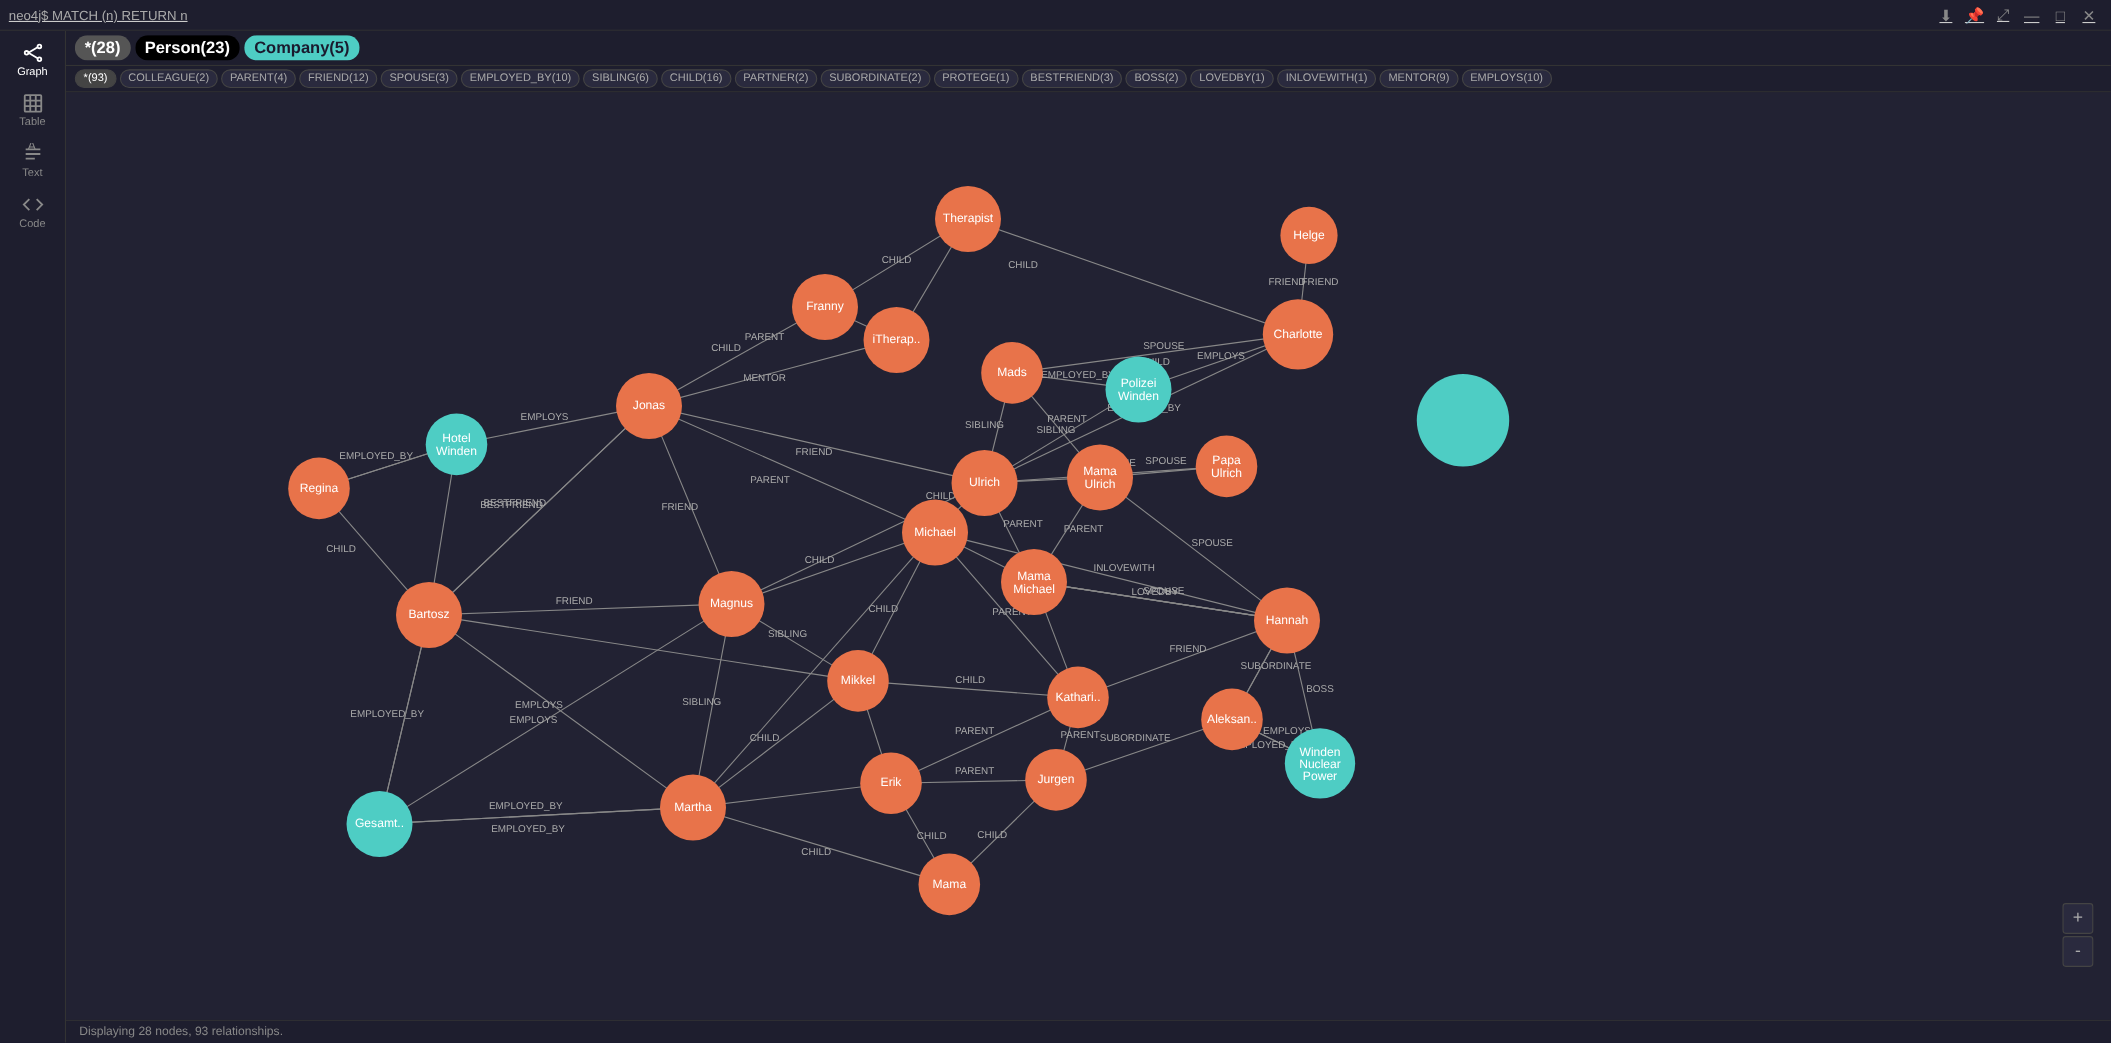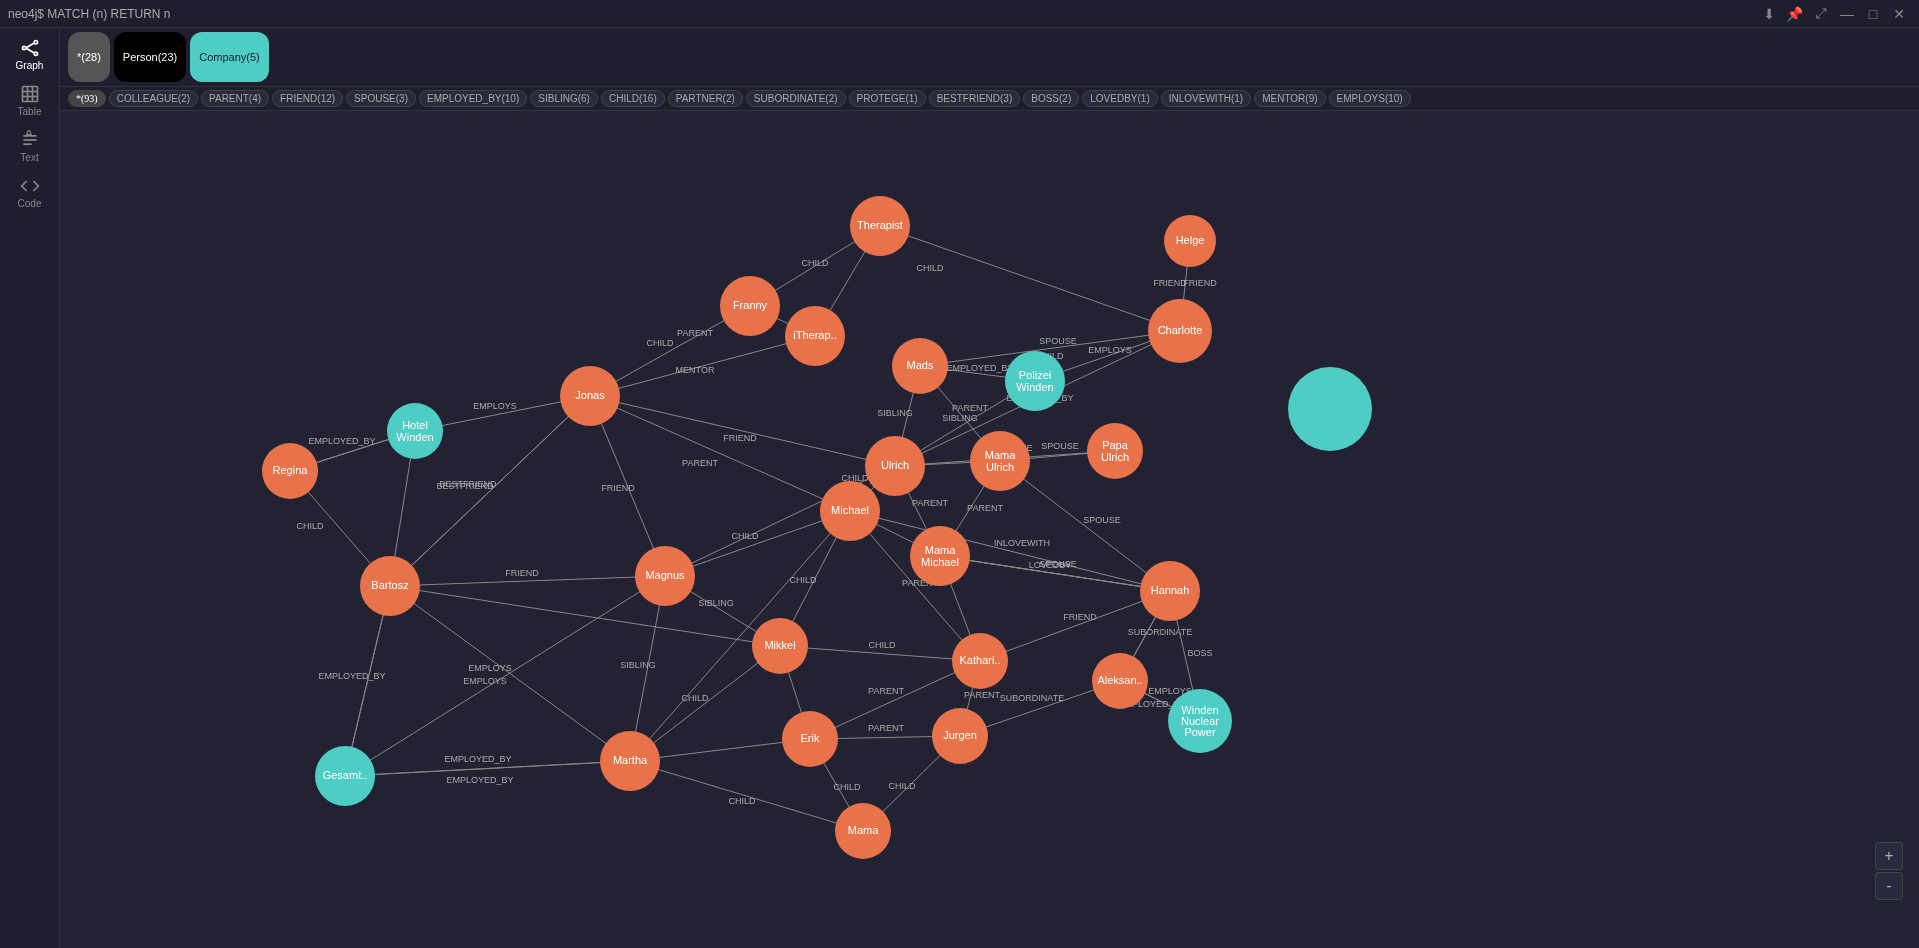--- a/index.html
+++ b/index.html
@@ -17,20 +17,21 @@
 
     
     #titlebar {
       background: #1e1e2e;
       height: 28px;
       display: flex;
       align-items: center;
       padding: 0 8px;
       border-bottom: 1px solid #333;
       flex-shrink: 0;
+      text-decoration: underline;
     }
     #titlebar-text {
       color: #aaa;
       font-size: 12px;
       flex: 1;
     }
     .titlebar-btn {
       width: 24px;
       height: 24px;
       display: flex;
@@ -90,25 +91,26 @@
       background: #1e1e2e;
       border-bottom: 1px solid #333;
       padding: 4px 8px;
       display: flex;
       align-items: center;
       flex-wrap: wrap;
       gap: 4px;
       flex-shrink: 0;
     }
     .filter-chip {
-      padding: 18px 8px;
+      padding: 2px 8px;
       border-radius: 12px;
-      font-size: 11px;
+      font-size: 15px;
       cursor: pointer;
       border: 1px solid transparent;
+      font-weight: bold;
     }
     .chip-all { background: #555; color: #fff; }
     .chip-person { background: #000000; color: #fff; }
     .chip-company { background: #4ecdc4; color: #1a1a2e; }
 
     #rel-bar {
       background: #1e1e2e;
       border-bottom: 1px solid #333;
       padding: 3px 8px;
       display: flex;
@@ -119,21 +121,21 @@
     }
     .rel-chip {
       padding: 2px 7px;
       border-radius: 10px;
       font-size: 10px;
       cursor: pointer;
       background: #2a2a3e;
       color: #aaa;
       border: 1px solid #444;
     }
-    .rel-chip.active-rel { background: #444; color: #fff; font-family: Liberation Serif, serif; }
+    .rel-chip.active-rel { background: #444; color: #fff; }
 
     
     #graph-canvas {
       flex: 1;
       position: relative;
       overflow: hidden;
       background: #222233;
     }
 
     svg#graph-svg {
@@ -517,14 +519,17 @@
           <circle class="node-company" cx="1270" cy="298" r="42"></circle>
         </g>
       </svg>
 
       <div id="graph-controls">
         <div class="ctrl-btn">+</div>
         <div class="ctrl-btn">-</div>
       </div>
     </div>
 
+    <div id="statusbar">
+      <span>Displaying 28 nodes, 93 relationships.</span>
+    </div>
   </div>
 </div>
 
 </body></html>

